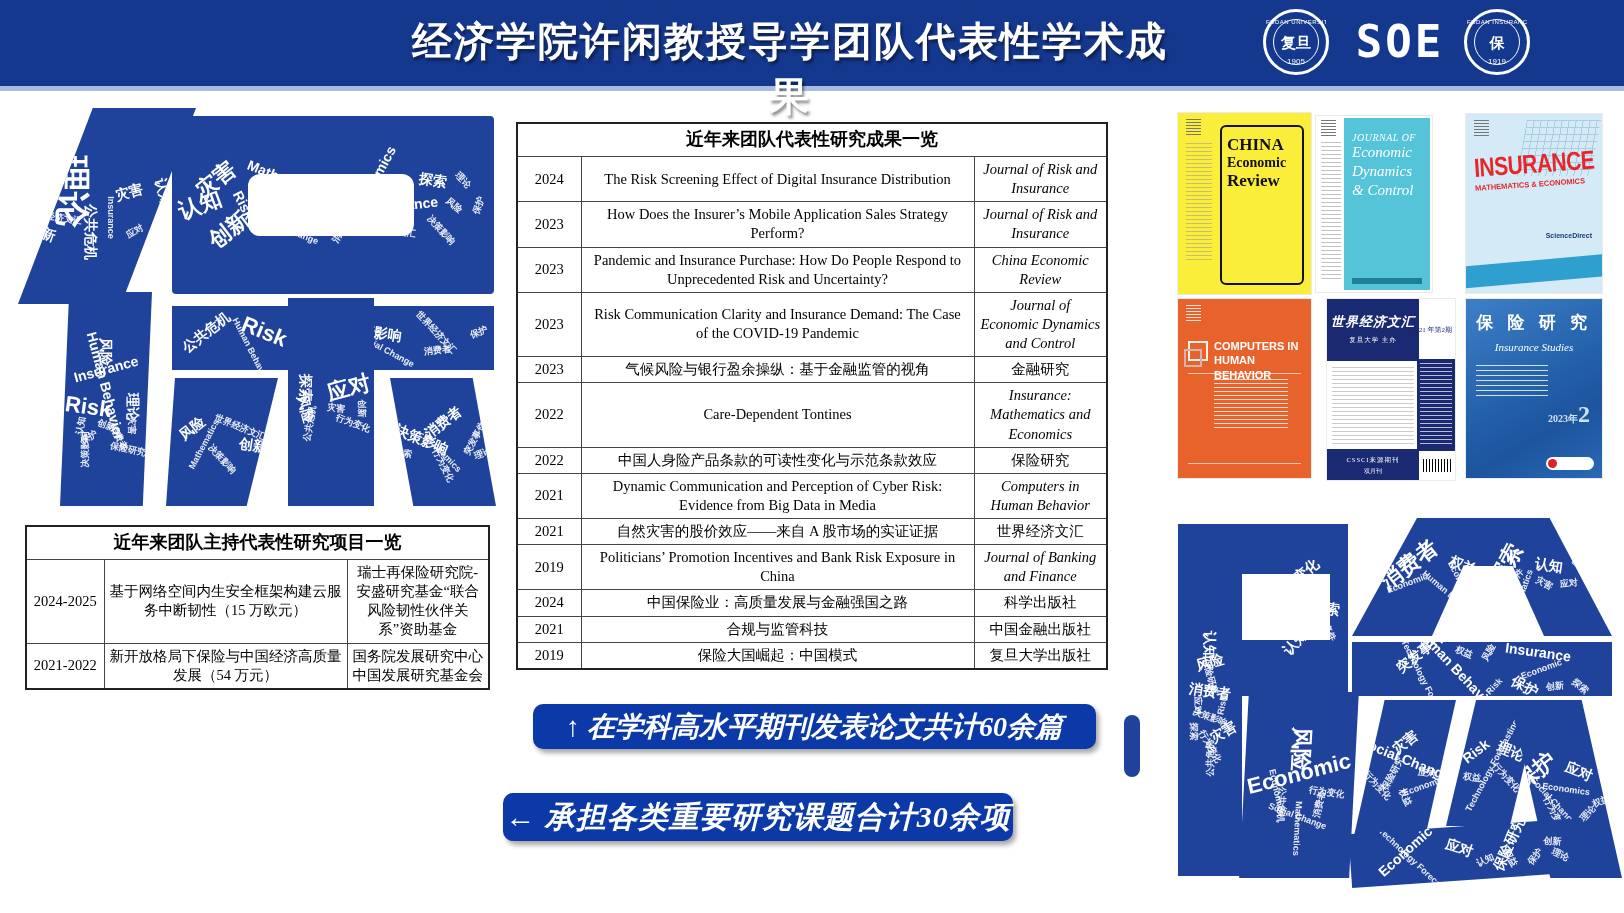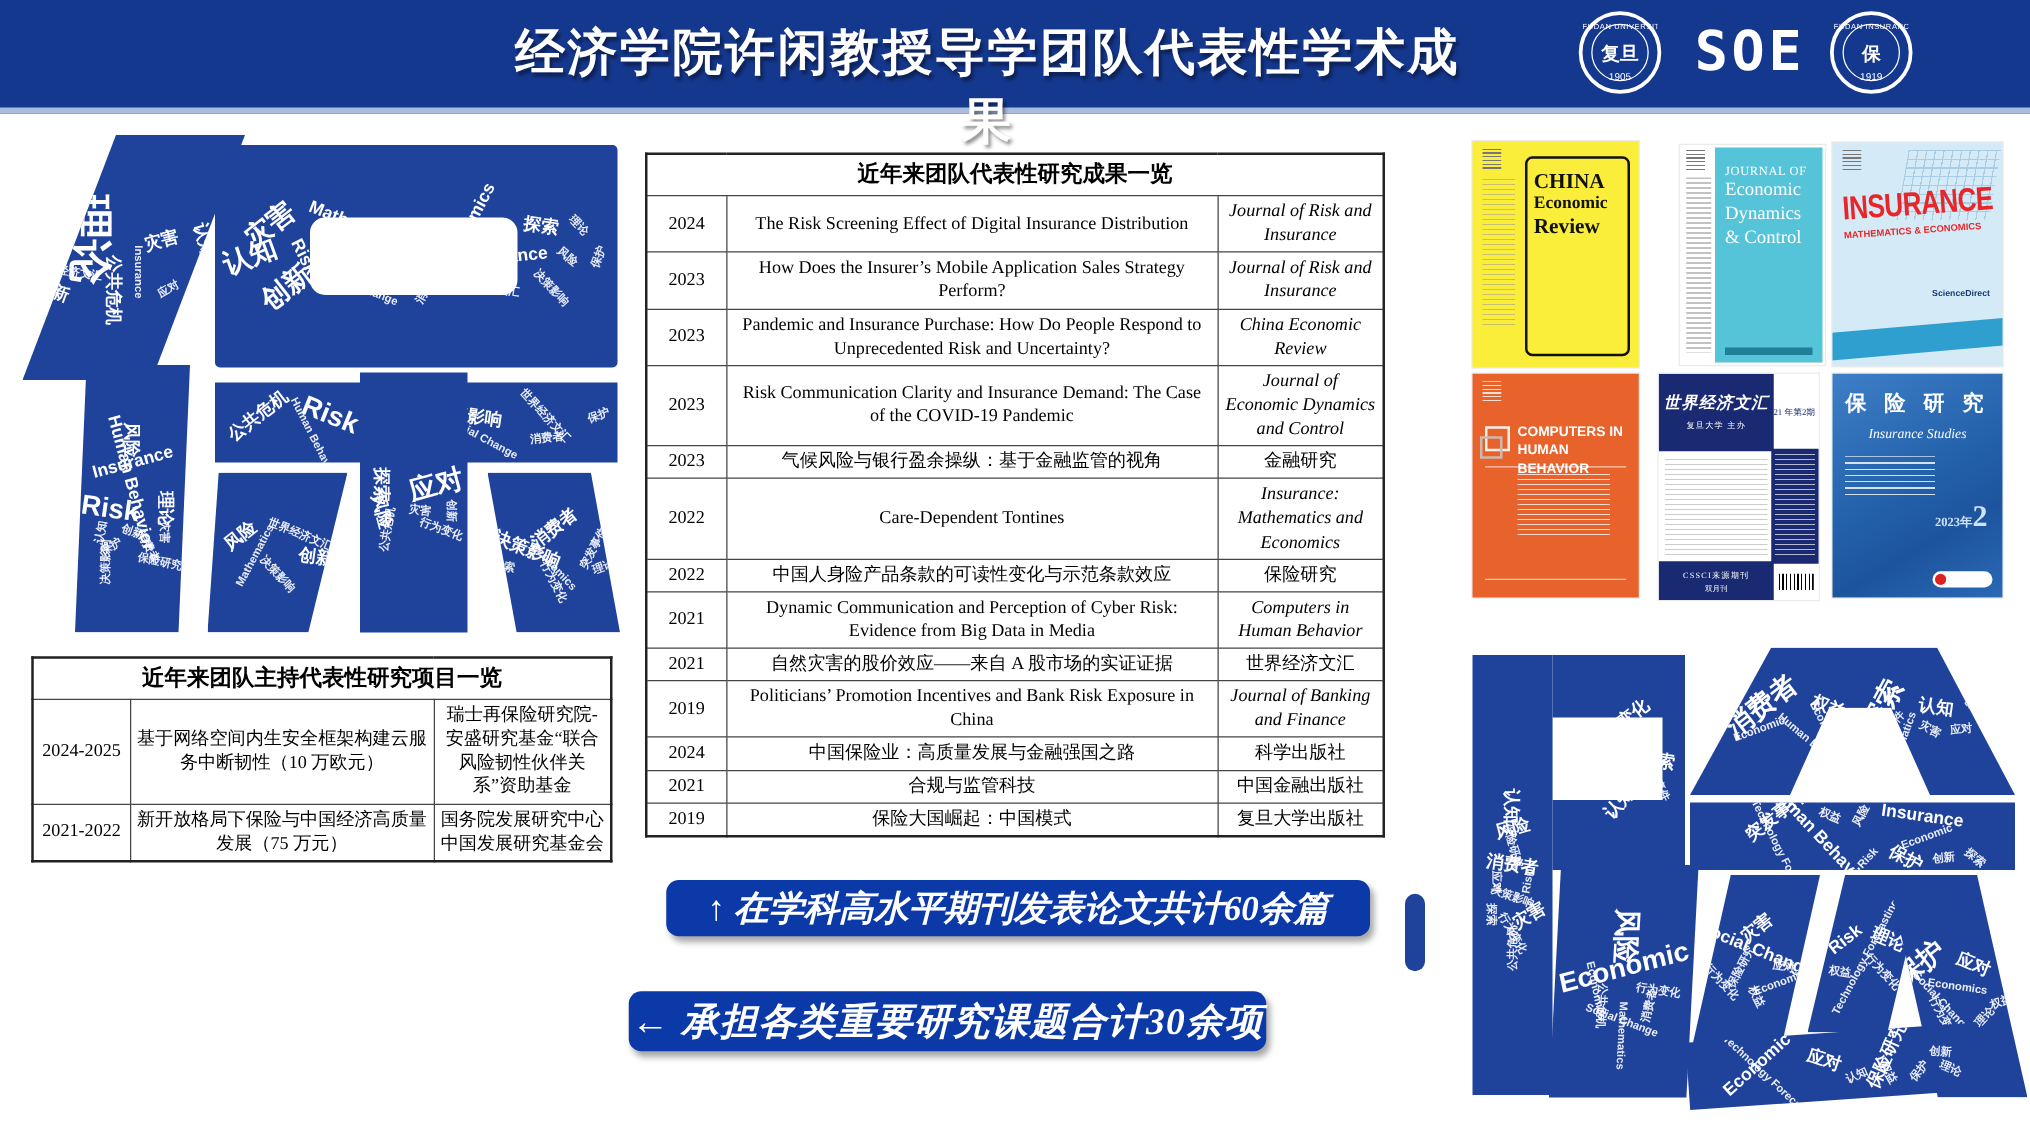--- a/index.html
+++ b/index.html
@@ -218,26 +218,26 @@
         <col style="width:142px">
       </colgroup>
     <thead>
         <tr>
           <th colspan="3">近年来团队主持代表性研究项目一览</th>
         </tr>
       </thead>
     <tbody>
         <tr>
           <td>2024-2025</td>
-          <td>基于网络空间内生安全框架构建云服务中断韧性（10 万欧元）</td>
+          <td>基于网络空间内生安全框架构建云服务中断韧性（15 万欧元）</td>
           <td>瑞士再保险研究院-安盛研究基金“联合风险韧性伙伴关系”资助基金</td>
         </tr>
         <tr>
           <td>2021-2022</td>
-          <td>新开放格局下保险与中国经济高质量发展（75 万元）</td>
+          <td>新开放格局下保险与中国经济高质量发展（54 万元）</td>
           <td>国务院发展研究中心中国发展研究基金会</td>
         </tr>
       </tbody>
   </table>
 
   <table class="tbl tbl-pubs">
     <colgroup>
         <col style="width:64px">
         <col style="width:393px">
         <col style="width:133px">
@@ -322,21 +322,21 @@
   <div class="cover c1" style="left:1178px;top:113px;">
     <div class="elsmark" style="left:8px;top:6px;"></div>
     <div class="tinylines" style="position:absolute;left:8px;top:30px;width:26px;height:118px;opacity:.55;"></div>
     <div class="c1-box">
       <div class="c1-t1">CHINA</div>
       <div class="c1-t2">Economic</div>
       <div class="c1-t1">Review</div>
     </div>
   </div>
 
-  <div class="cover c2" style="left:1344px;top:116px;width:116px;height:176px;">
+  <div class="cover c2" style="left:1316px;top:116px;width:116px;height:176px;font-style:italic;">
     <div class="elsmark" style="left:5px;top:4px;"></div>
     <div class="tinylines" style="position:absolute;left:5px;top:26px;width:20px;height:140px;opacity:.6;"></div>
     <div class="c2-panel">
       <div class="c2-t1">JOURNAL OF</div>
       <div class="c2-t2">Economic</div>
       <div class="c2-t2">Dynamics</div>
       <div class="c2-t2">&amp; Control</div>
       <div style="position:absolute;left:8px;bottom:6px;width:70px;height:6px;background:#1e7f96;"></div>
     </div>
   </div>

